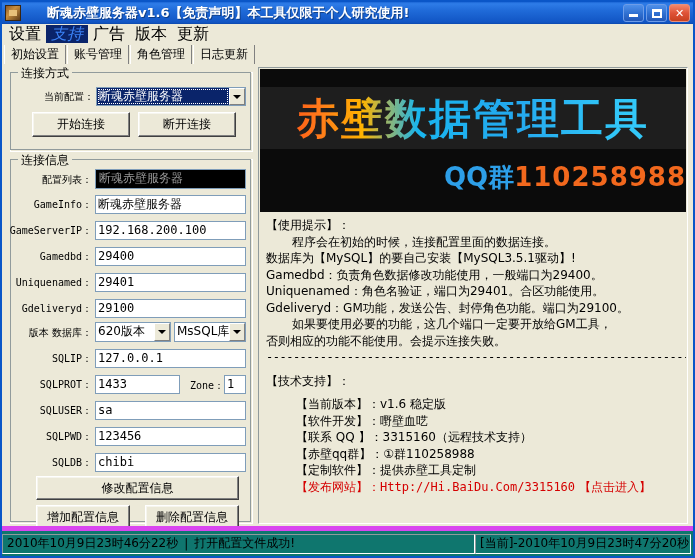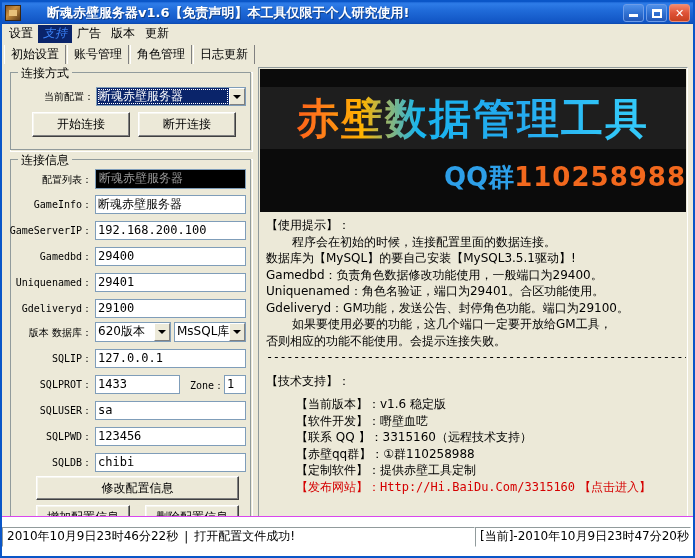--- a/index.html
+++ b/index.html
@@ -77,21 +77,21 @@
     border: 1px solid #e7907d;
     background: linear-gradient(180deg,#f4876a 0%,#df5338 50%,#c8401f 100%);
   }
 
   
   .menubar {
     position: absolute; left: 0; top: 22px;
     width: 691px; height: 19px;
     background: #ece9d8;
     display: flex; align-items: center;
-    font-size: 12px;
+    font-size: 16px;
     box-sizing: border-box;
     padding-left: 2px;
   }
   .menu-item {
     padding: 1px 5px 2px 5px;
     color: #000;
     white-space: nowrap;
     font-family: "DejaVu Sans", sans-serif;
     line-height: 15px;
   }
@@ -324,23 +324,23 @@
   .helptext .mono { font-family: "DejaVu Sans Mono","DejaVu Sans", monospace; }
   .helptext .indent { padding-left: 26px; }
   .helptext .ind2 { padding-left: 30px; }
   .helptext .red { color: #d50000; }
   .helptext .dash { letter-spacing: -0.5px; font-family:"DejaVu Sans Mono", monospace; }
   .helptext .spacer { height: 7px; }
 
   
   .statusbar {
     position: absolute; left: 0; bottom: 0;
-    width: 691px; height: 40px;
-    background: #ffffff;
-    border-top: 1px solid #d946ef;
+    width: 691px; height: 30px;
+    background: #0f766e;
+    border-top: 5px solid #d946ef;
     box-sizing: border-box;
     display: flex; align-items: center;
   }
   .sb-cell {
     height: 20px;
     margin: 2px 0 2px 0;
     border: 1px solid #919b9c;
     border-right-color: #ffffff;
     border-bottom-color: #ffffff;
     box-sizing: border-box;

